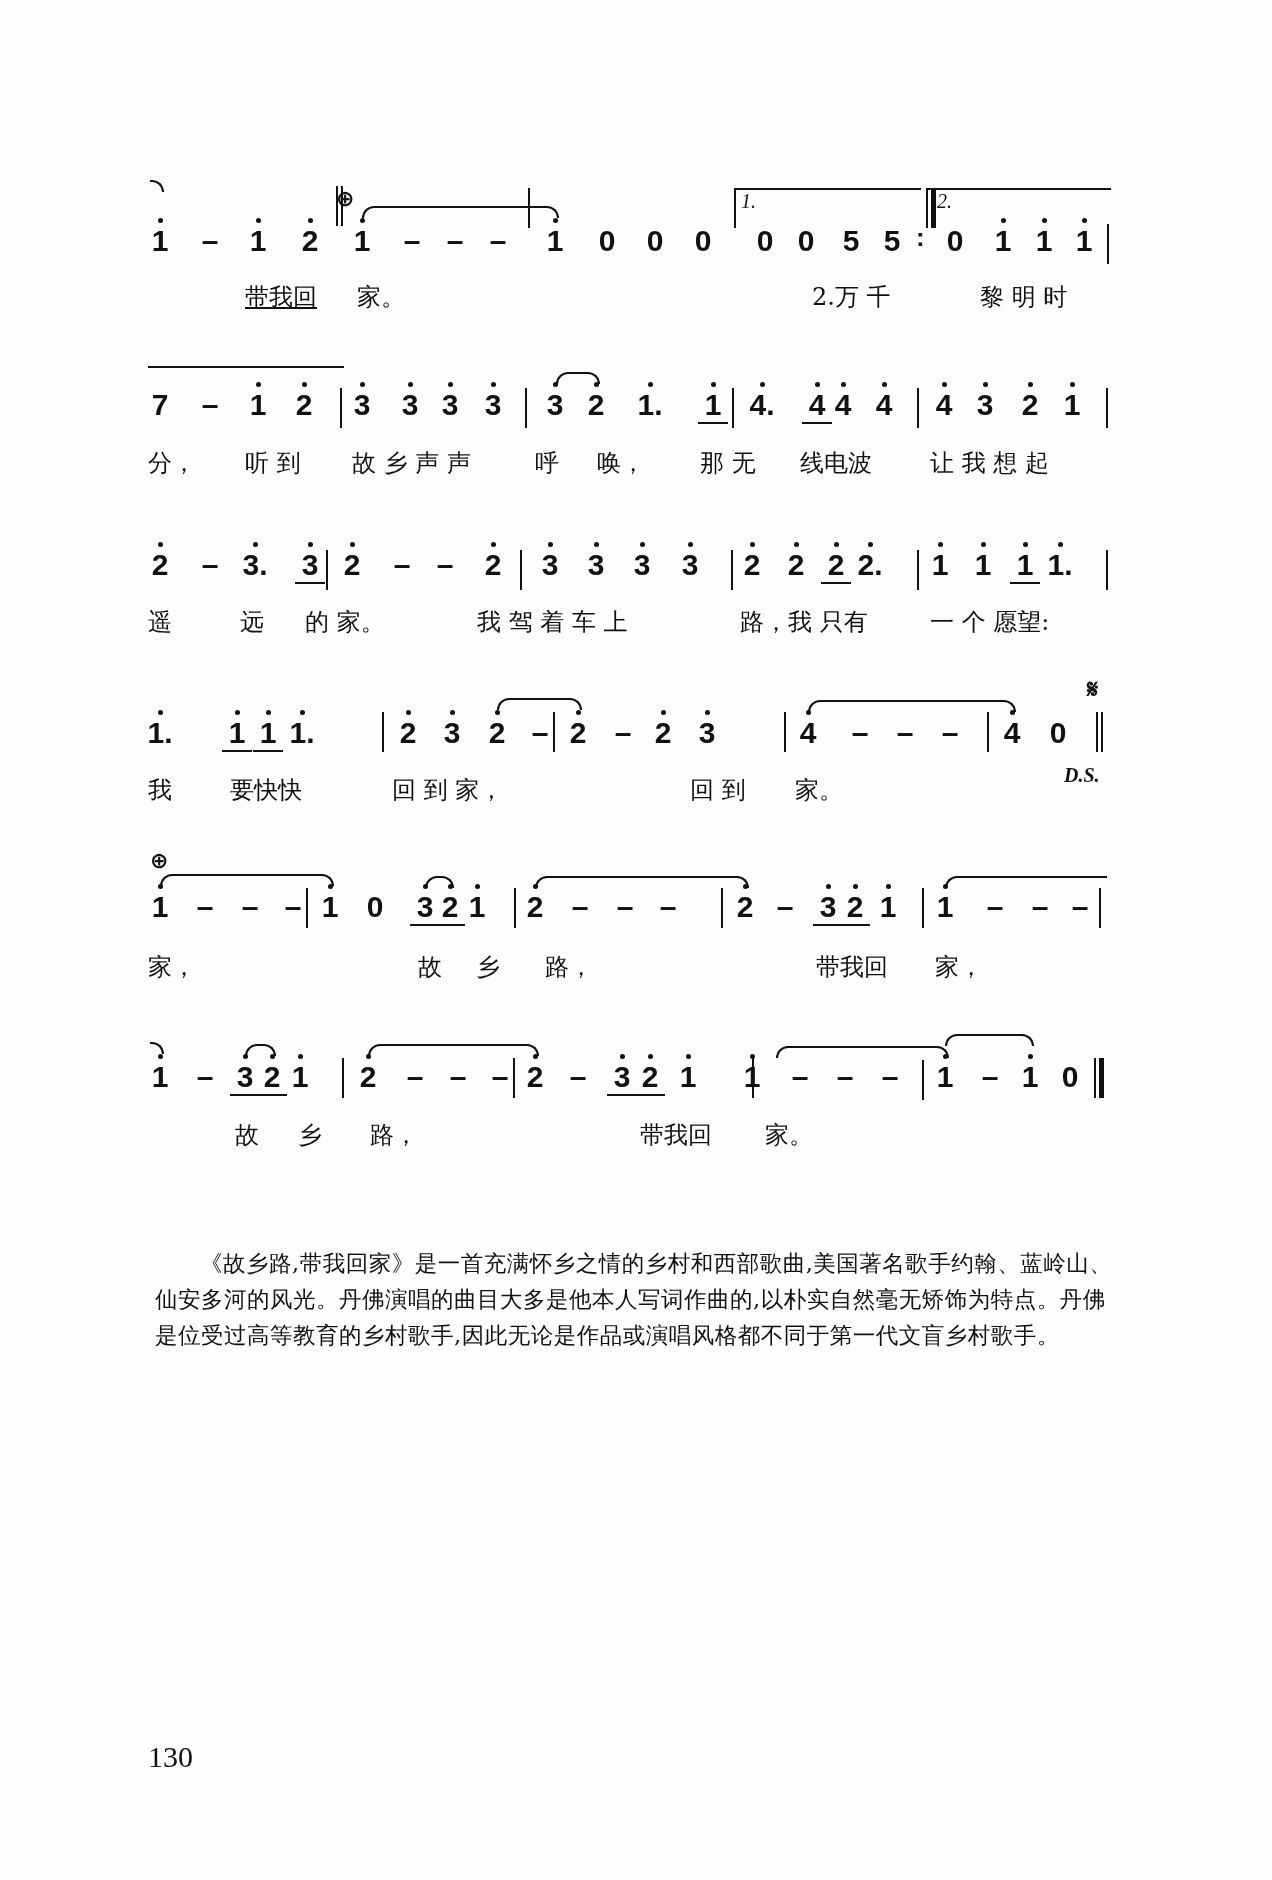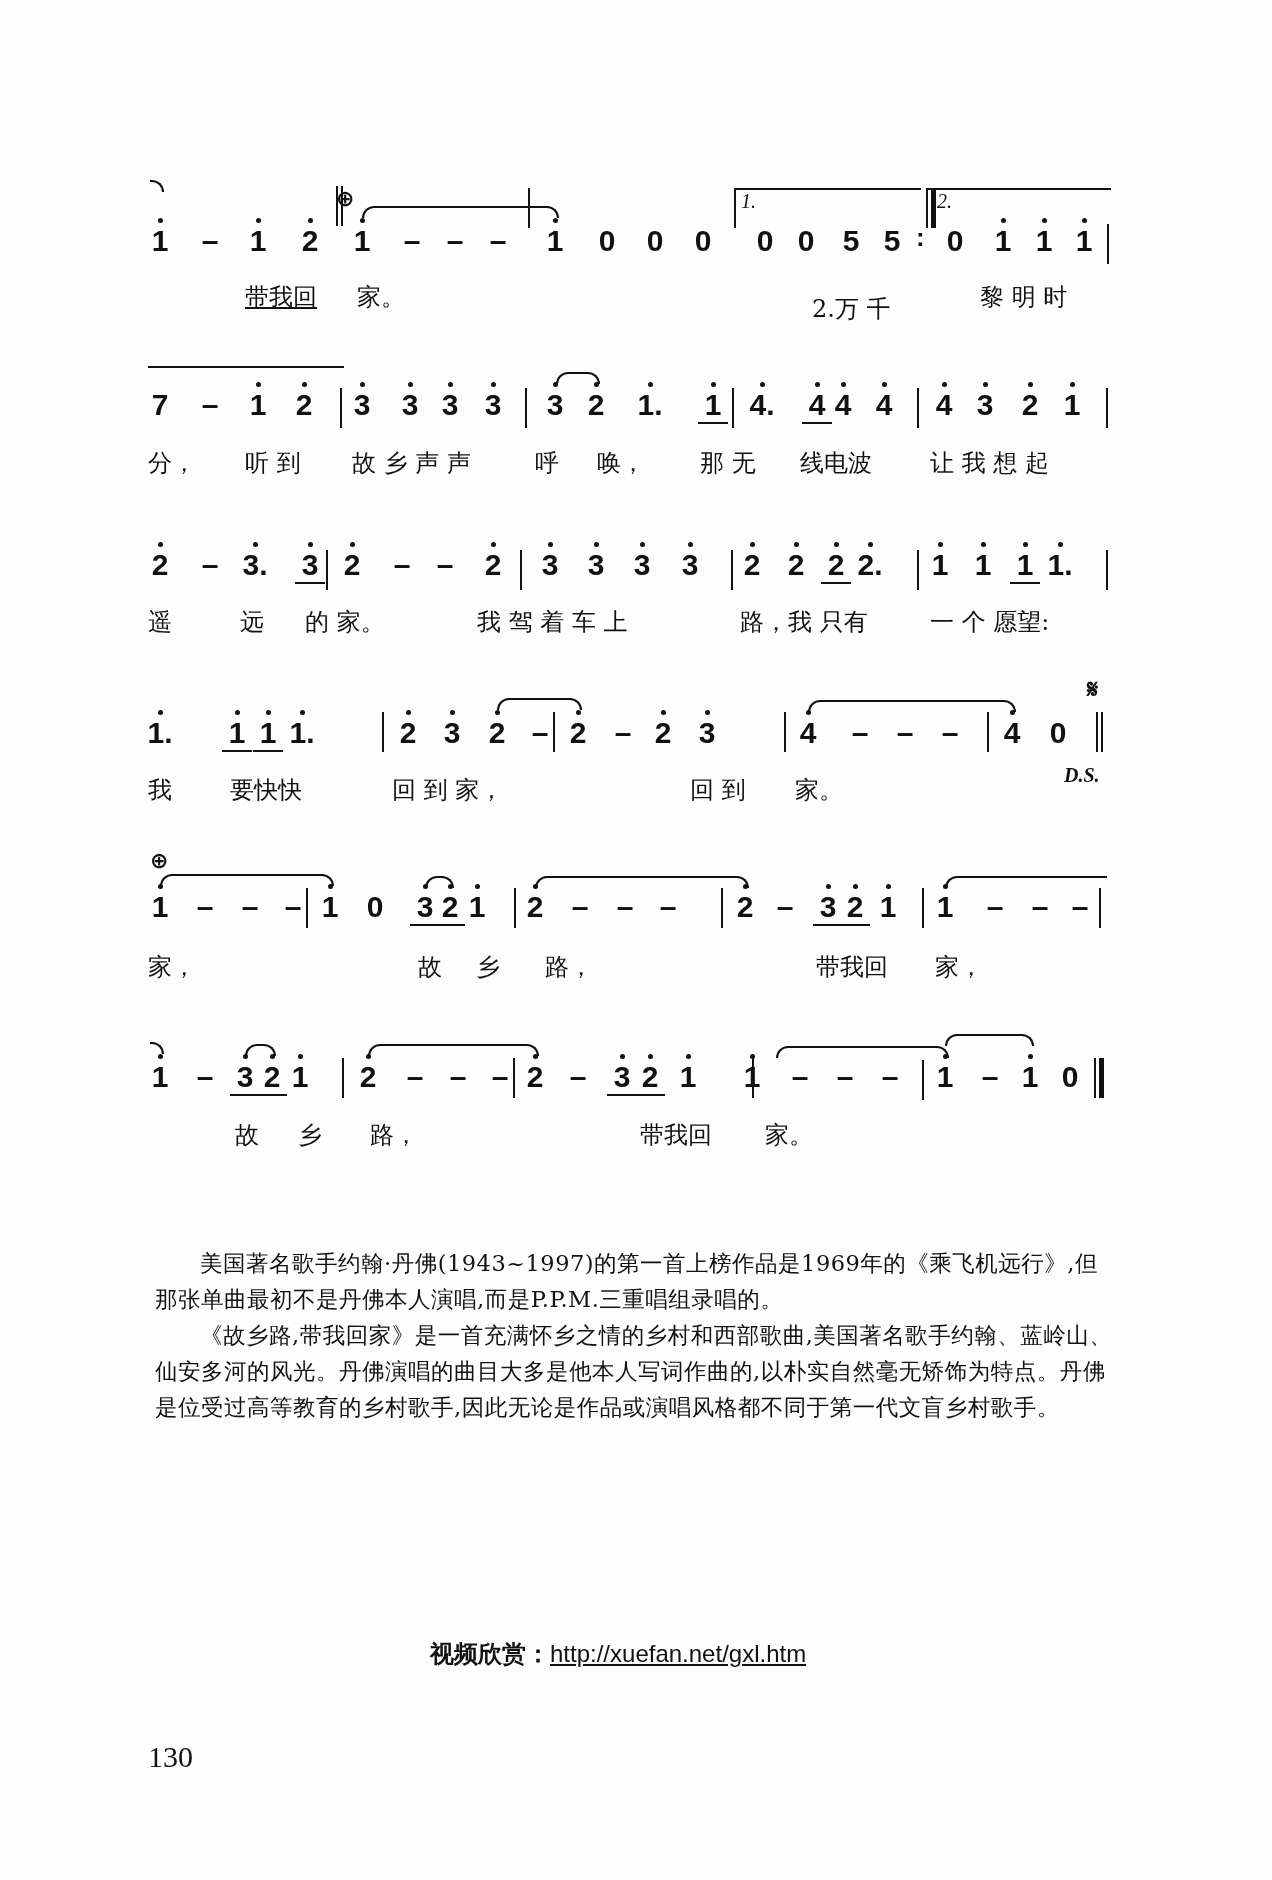--- a/index.html
+++ b/index.html
@@ -65,21 +65,21 @@
       <span class="tok" style="left: 765px; top: 224px;">0</span>
       <span class="tok" style="left: 806px; top: 224px;">0</span>
       <span class="tok" style="left: 851px; top: 224px;">5</span>
       <span class="tok" style="left: 892px; top: 224px;">5</span>
       <span class="tok" style="left: 955px; top: 224px;">0</span>
       <span class="tok dot-above" style="left: 1003px; top: 224px;">1</span>
       <span class="tok dot-above" style="left: 1044px; top: 224px;">1</span>
       <span class="tok dot-above" style="left: 1084px; top: 224px;">1</span>
       <span class="lyric" style="left: 245px; top: 282px; text-decoration: underline;">带我回</span>
       <span class="lyric" style="left: 357px; top: 282px;">家。</span>
-      <span class="lyric" style="left: 812px; top: 282px; margin-top: 12px;">2.万 千</span>
+      <span class="lyric" style="left: 812px; top: 282px;">2.万 千</span>
       <span class="lyric" style="left: 980px; top: 282px;">黎 明 时</span>
     </div>
 
   <div class="row" style="top:0">
     <div class="line" style="left:148px;top:366px;width:196px;"></div>
     <div class="bar" style="left:340px;top:388px;"></div>
     <div class="bar" style="left:525px;top:388px;"></div>
     <div class="slur slur-l slur-r" style="left:556px;top:372px;width:40px;"></div>
     <div class="bar" style="left:732px;top:388px;"></div>
     <div class="bar" style="left:917px;top:388px;"></div>
@@ -268,22 +268,18 @@
       <span class="tok dot-above" style="left: 1030px; top: 1060px;">1</span>
       <span class="tok" style="left: 1070px; top: 1060px;">0</span>
       <span class="lyric" style="left: 235px; top: 1120px;">故</span>
       <span class="lyric" style="left: 298px; top: 1120px;">乡</span>
       <span class="lyric" style="left: 370px; top: 1120px;">路，</span>
       <span class="lyric" style="left: 640px; top: 1120px;">带我回</span>
       <span class="lyric" style="left: 765px; top: 1120px;">家。</span>
     </div>
 
   <div class="para" style="top:1245px;">
-    <p>美国著名歌手约翰·丹佛(1943~1997)的第一首上榜作品是1969年的《乘飞机远行》,但那张单曲最初不是丹佛本人演唱,而是P.P.M.三重唱组录唱的。</p>
     <p>《故乡路,带我回家》是一首充满怀乡之情的乡村和西部歌曲,美国著名歌手约翰、蓝岭山、仙安多河的风光。丹佛演唱的曲目大多是他本人写词作曲的,以朴实自然毫无矫饰为特点。丹佛是位受过高等教育的乡村歌手,因此无论是作品或演唱风格都不同于第一代文盲乡村歌手。</p>
   </div>
 
-  <div class="link-line">
-    <span>视频欣赏：</span><a>http://xuefan.net/gxl.htm</a>
-  </div>
 
   <div class="pagenum">130</div>
 </div>
 
 </body></html>

